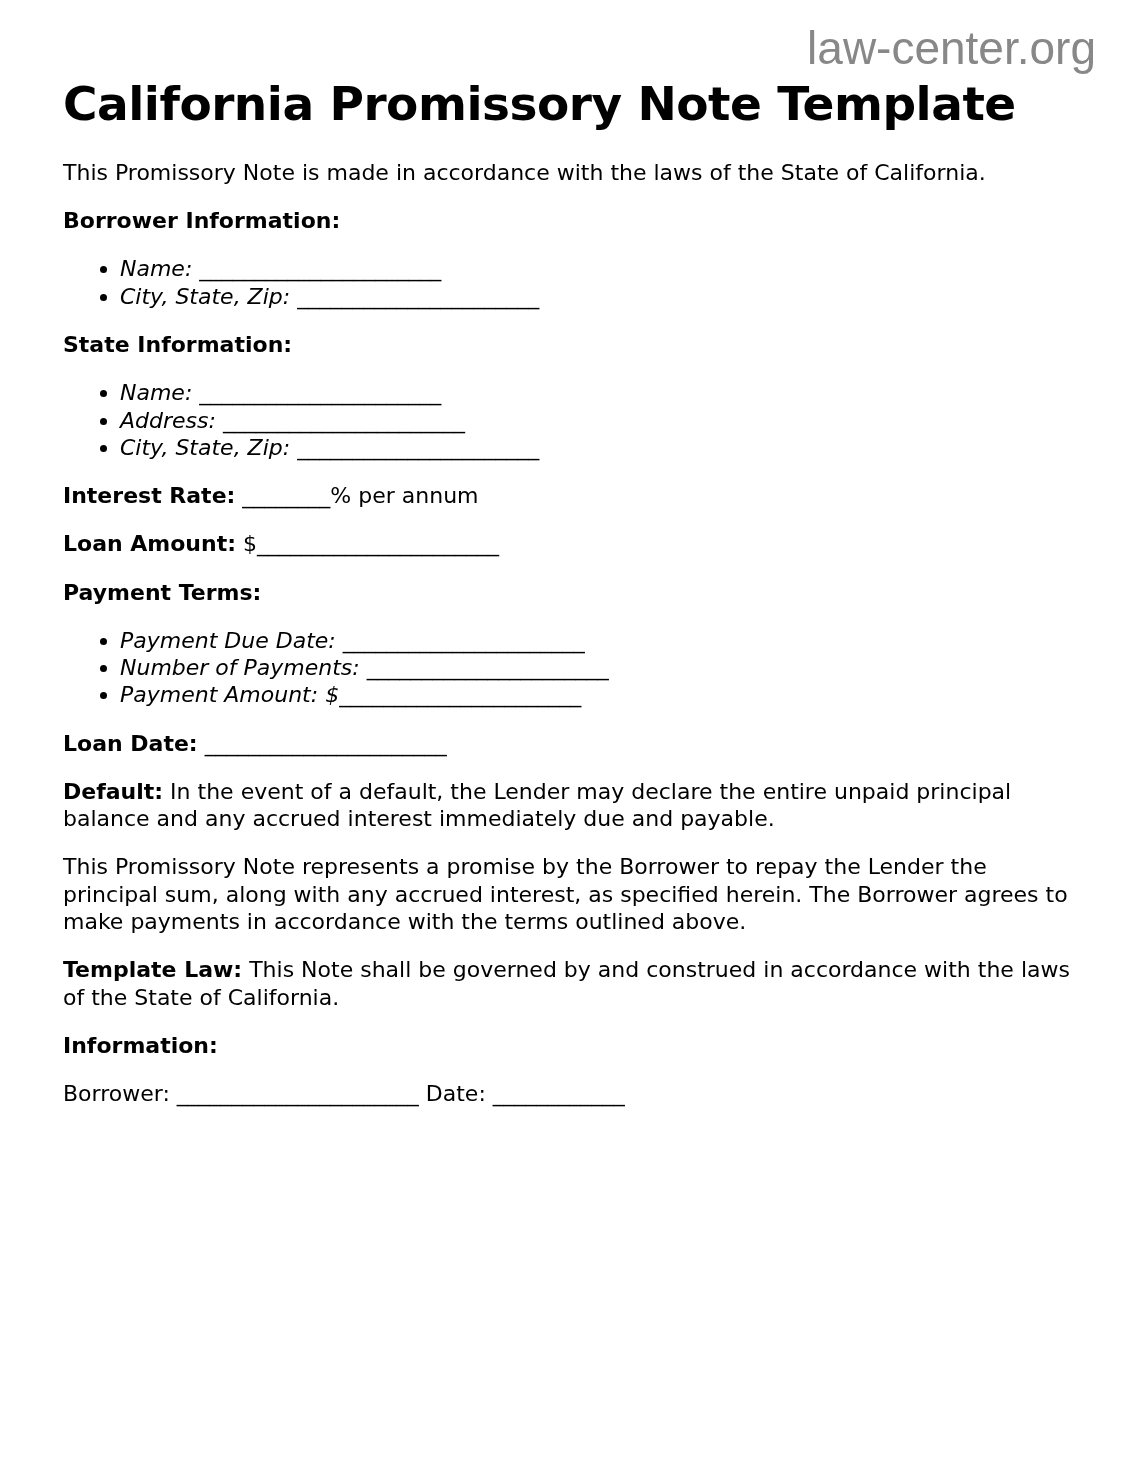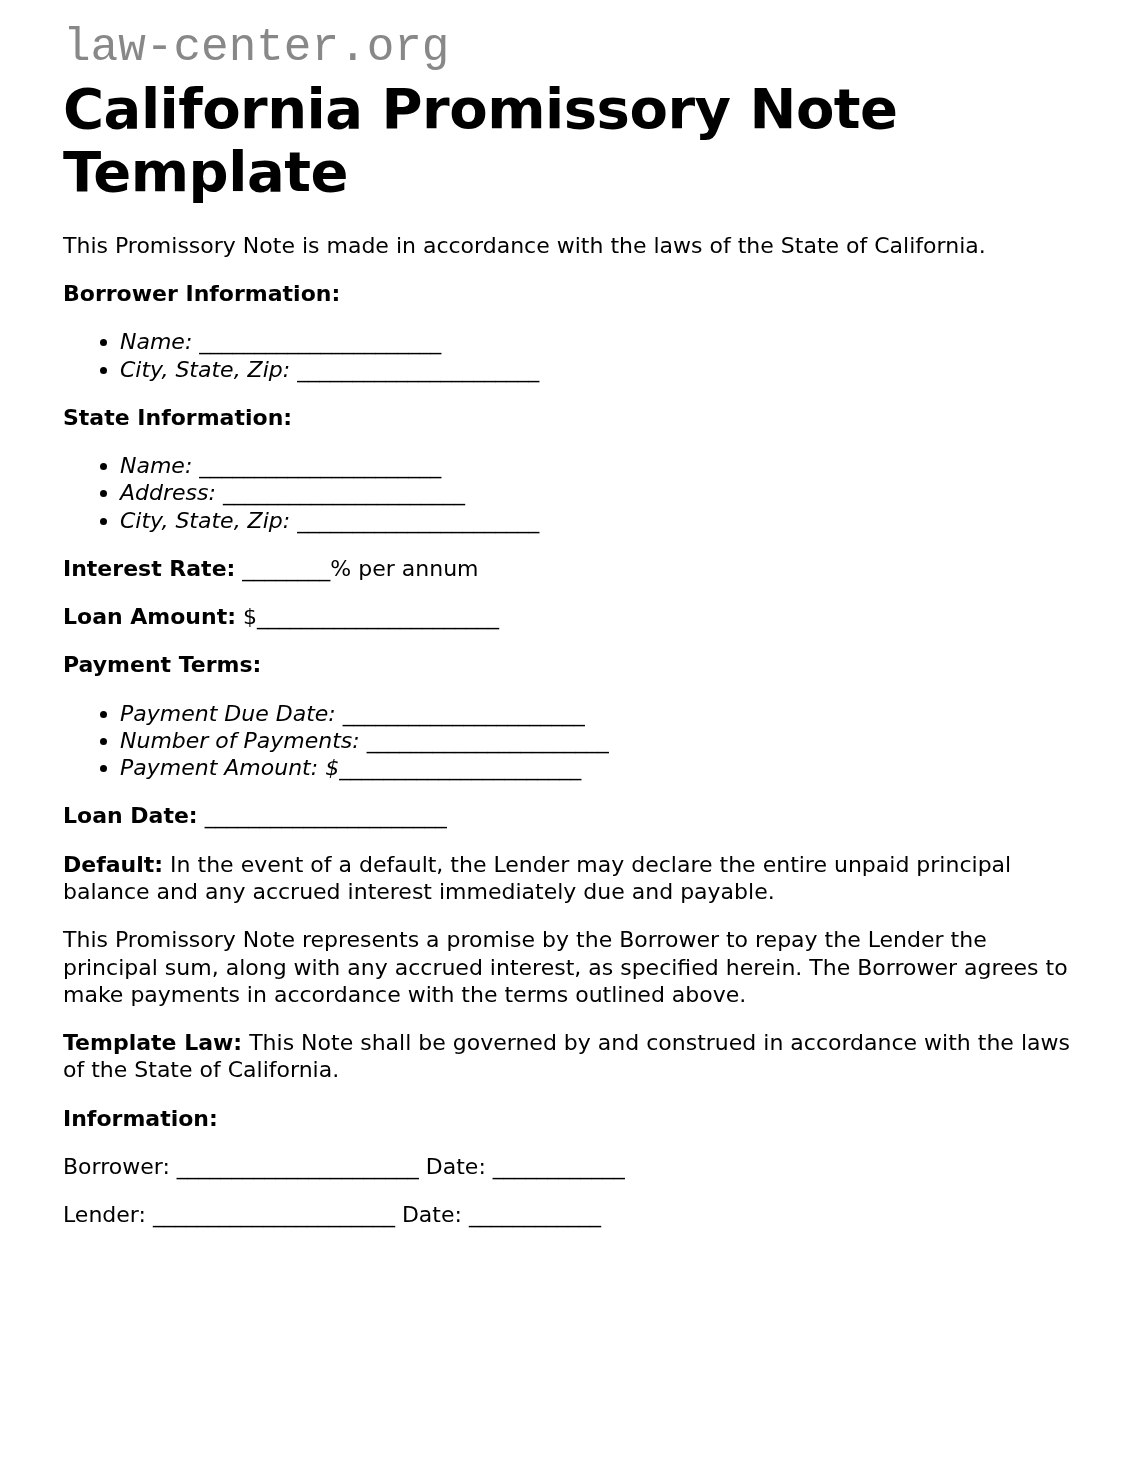--- a/index.html
+++ b/index.html
@@ -11,30 +11,30 @@
     font-family: "DejaVu Sans", sans-serif;
     font-size: 22px;
     line-height: 1.24;
     overflow: hidden;
   }
   .page {
     padding: 24px 63px 0 63px;
     box-sizing: border-box;
   }
   .logo {
-    text-align: left;
-    font-family: Liberation Mono, monospace;
+    text-align: right;
+    font-family: Liberation Sans, sans-serif;
     font-size: 46px;
     line-height: 1.05;
     color: #888888;
     margin: 0 -26px 0 0;
     white-space: nowrap;
   }
   h1.doc-title {
-    font-size: 56px;
+    font-size: 47px;
     line-height: 1.12;
     font-weight: bold;
     margin: 6px 0 28px 0;
     letter-spacing: -0.5px;
   }
   p { margin: 21px 0; }
   p.section-heading { font-weight: bold; }
   ul {
     margin: 21px 0;
     padding-left: 57px;
@@ -87,15 +87,14 @@
   <p><strong>Default:</strong><span> In the event of a default, the Lender may declare the entire unpaid principal balance and any accrued interest immediately due and payable.</span></p>
 
   <p>This Promissory Note represents a promise by the Borrower to repay the Lender the principal sum, along with any accrued interest, as specified herein. The Borrower agrees to make payments in accordance with the terms outlined above.</p>
 
   <p><strong>Template Law:</strong><span> This Note shall be governed by and construed in accordance with the laws of the State of California.</span></p>
 
   <p class="section-heading">Information:</p>
 
   <p class="sig-row">Borrower: ______________________ Date: ____________</p>
 
-  <p class="sig-row">Lender: ______________________ Date: ____________</p>
 
 </div>
 
 </body></html>

